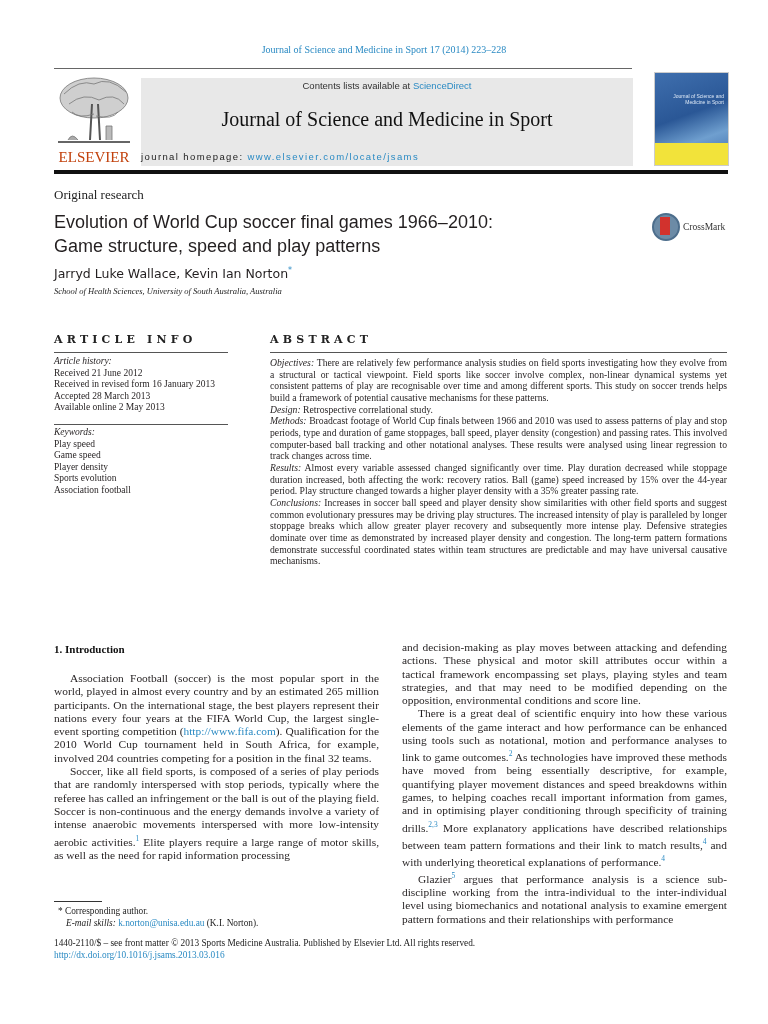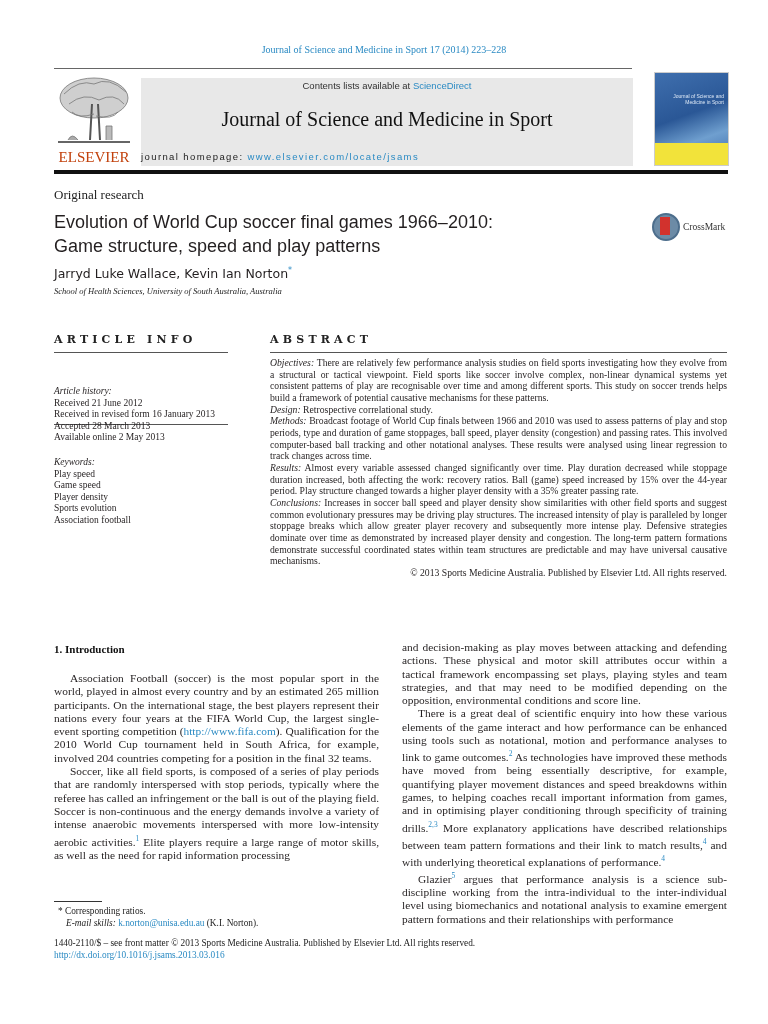--- a/index.html
+++ b/index.html
@@ -32,21 +32,21 @@
     .affiliation { top:286px; left:54px; font-family:"Liberation Serif", serif; font-style:italic; font-size:8.5px; color:#222; }
 
     .ai-heading, .abs-heading { font-family:"DejaVu Serif", serif; font-size:11px; letter-spacing:4.2px; color:#222; font-weight:bold; }
     .ai-heading { top:333px; left:54px; }
     .abs-heading { top:333px; left:270px; }
     .rule-thin { height:1px; background:#555; }
     .ai-rule1 { top:352px; left:54px; width:174px; }
     .ai-rule2 { top:424px; left:54px; width:174px; }
     .abs-rule { top:352px; left:270px; width:457px; }
 
-    .small-list { font-family:"Liberation Serif", serif; font-size:9.5px; line-height:11.6px; color:#231f20;margin-top:30px; }
+    .small-list { font-family:"Liberation Serif", serif; font-size:9.5px; line-height:11.6px; color:#231f20; }
     .history { top:356px; left:54px; width:180px; }
     .keywords { top:427px; left:54px; width:180px; }
     .small-list .lbl { font-style:italic; }
 
     .abstract { top:357px; left:270px; width:457px; font-family:"Liberation Serif", serif; font-size:9.7px; line-height:11.65px; color:#231f20; text-align:justify; }
     .abstract p { margin:0; }
     .abstract .lbl { font-style:italic; }
     .abstract .copyright { text-align:right; }
 
     .body-col { font-family:"Liberation Serif", serif; font-size:11.4px; line-height:13.3px; color:#231f20; text-align:justify; width:325px; }
@@ -145,38 +145,37 @@
   <div>Sports evolution</div>
   <div>Association football</div>
 </div>
 
 <div class="abs abstract">
   <p><span class="lbl">Objectives:</span><span> There are relatively few performance analysis studies on field sports investigating how they evolve from a structural or tactical viewpoint. Field sports like soccer involve complex, non-linear dynamical systems yet consistent patterns of play are recognisable over time and among different sports. This study on soccer trends helps build a framework of potential causative mechanisms for these patterns.</span></p>
   <p><span class="lbl">Design:</span><span> Retrospective correlational study.</span></p>
   <p><span class="lbl">Methods:</span><span> Broadcast footage of World Cup finals between 1966 and 2010 was used to assess patterns of play and stop periods, type and duration of game stoppages, ball speed, player density (congestion) and passing rates. This involved computer-based ball tracking and other notational analyses. These results were analysed using linear regression to track changes across time.</span></p>
   <p><span class="lbl">Results:</span><span> Almost every variable assessed changed significantly over time. Play duration decreased while stoppage duration increased, both affecting the work: recovery ratios. Ball (game) speed increased by 15% over the 44-year period. Play structure changed towards a higher player density with a 35% greater passing rate.</span></p>
   <p><span class="lbl">Conclusions:</span><span> Increases in soccer ball speed and player density show similarities with other field sports and suggest common evolutionary pressures may be driving play structures. The increased intensity of play is paralleled by longer stoppage breaks which allow greater player recovery and subsequently more intense play. Defensive strategies dominate over time as demonstrated by increased player density and congestion. The long-term pattern formations demonstrate successful coordinated states within team structures are predictable and may have universal causative mechanisms.</span></p>
-  <p class="copyright">© 2013 Sports Medicine Australia. Published by Elsevier Ltd. All rights reserved.</p>
 </div>
 
 <div class="abs section-heading">1.  Introduction</div>
 
 <div class="abs body-col col-left">
   <p><span>Association Football (soccer) is the most popular sport in the world, played in almost every country and by an estimated 265 million participants. On the international stage, the best players represent their nations every four years at the FIFA World Cup, the largest single-event sporting competition (</span><span class="link">http://www.fifa.com</span><span>). Qualification for the 2010 World Cup tournament held in South Africa, for example, involved 204 countries competing for a position in the final 32 teams.</span></p>
   <p><span>Soccer, like all field sports, is composed of a series of play periods that are randomly interspersed with stop periods, typically where the referee has called an infringement or the ball is out of the playing field. Soccer is non-continuous and the energy demands involve a variety of intense anaerobic movements interspersed with more low-intensity aerobic activities.</span><sup>1</sup><span> Elite players require a large range of motor skills, as well as the need for rapid information processing</span></p>
 </div>
 
 <div class="abs body-col col-right">
   <p class="noindent">and decision-making as play moves between attacking and defending actions. These physical and motor skill attributes occur within a tactical framework encompassing set plays, playing styles and team strategies, and that may need to be modified depending on the opposition, environmental conditions and score line.</p>
   <p><span>There is a great deal of scientific enquiry into how these various elements of the game interact and how performance can be enhanced using tools such as notational, motion and performance analyses to link to game outcomes.</span><sup>2</sup><span> As technologies have improved these methods have moved from being essentially descriptive, for example, quantifying player movement distances and speed breakdowns within games, to helping coaches recall important information from games, and in optimising player conditioning through specificity of training drills.</span><sup>2,3</sup><span> More explanatory applications have described relationships between team pattern formations and their link to match results,</span><sup>4</sup><span> and with underlying theoretical explanations of performance.</span><sup>4</sup></p>
   <p><span>Glazier</span><sup>5</sup><span> argues that performance analysis is a science sub-discipline working from the intra-individual to the inter-individual level using biomechanics and notational analysis to examine emergent pattern formations and their relationships with performance</span></p>
 </div>
 
 <div class="abs fn-rule"></div>
 <div class="abs footnote">
-  <div><span>*</span><span> Corresponding ratios.</span></div>
+  <div><span>*</span><span> Corresponding author.</span></div>
   <div style="padding-left:8px"><span class="em">E-mail skills:</span> <span class="link">k.norton@unisa.edu.au</span><span> (K.I. Norton).</span></div>
 </div>
 
 <div class="abs front-matter">
   <div>1440-2110/$ – see front matter © 2013 Sports Medicine Australia. Published by Elsevier Ltd. All rights reserved.</div>
   <div class="link">http://dx.doi.org/10.1016/j.jsams.2013.03.016</div>
 </div>
 
 </body></html>

